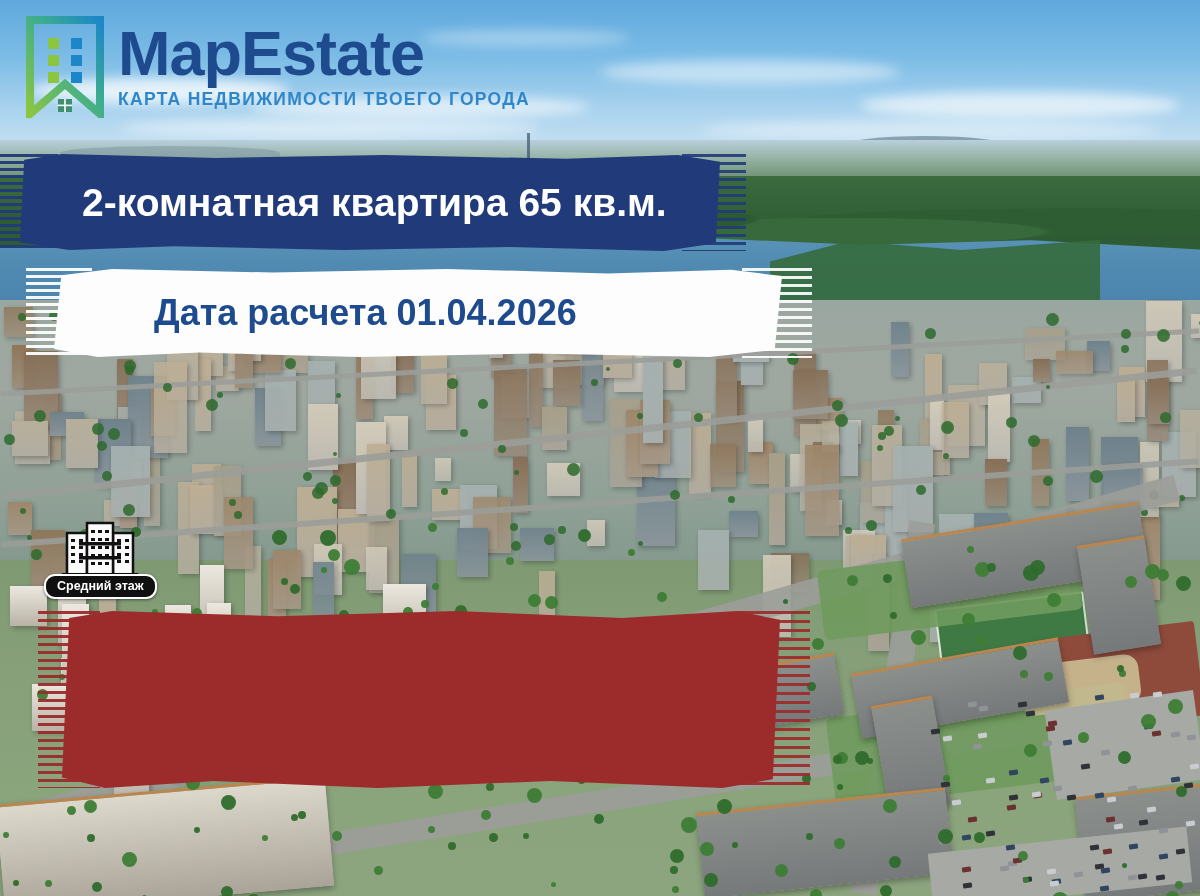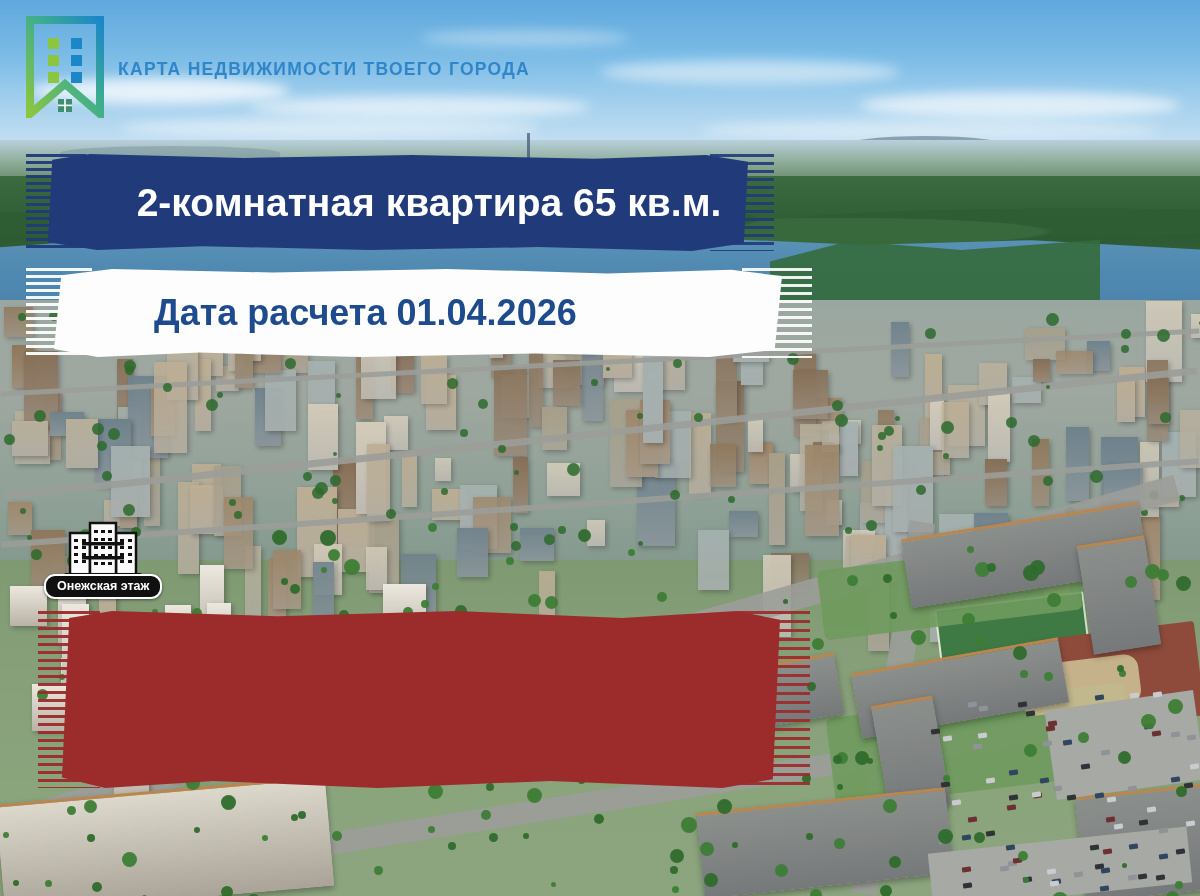--- a/index.html
+++ b/index.html
@@ -139,21 +139,21 @@
     font-weight:bold; line-height:1.24; white-space:pre-line;
   }
 
   
   .tear {
     position:absolute; top:0; bottom:0; width:56px; z-index:1; pointer-events:none;
   }
 
   
   #banner-blue {
-    left:48px; top:154px; width:700px; height:97px;text-align:center;
+    left:20px; top:154px; width:700px; height:97px;
   }
   #banner-blue .fill {
     position:absolute; inset:0;
     background:#203a7a;
     clip-path: polygon(0.6% 6%, 6% 0%, 28% 4%, 52% 1%, 78% 5%, 94% 1%, 100% 8%,
                        99.4% 92%, 92% 100%, 70% 96%, 46% 99%, 22% 95%, 7% 99%, 0 91%);
   }
   #banner-blue .streak-l{
     left:-22px; width:60px;
     background:repeating-linear-gradient(180deg,
@@ -833,20 +833,21 @@
       <rect x="22" y="39" width="11" height="11" fill="#8cc63f"></rect>
       <rect x="22" y="56" width="11" height="11" fill="#8cc63f"></rect>
       <rect x="45" y="22" width="11" height="11" fill="#1b87c9"></rect>
       <rect x="45" y="39" width="11" height="11" fill="#1b87c9"></rect>
       <rect x="45" y="56" width="11" height="11" fill="#1b87c9"></rect>
       <rect x="32" y="83" width="14" height="13" fill="#3d8f70"></rect>
       <rect x="38.2" y="83" width="1.6" height="13" fill="#ffffff"></rect>
       <rect x="32" y="88.6" width="14" height="1.6" fill="#ffffff"></rect>
     </svg>
     <div class="logo-text">
+      <div class="logo-title">MapEstate</div>
       <div class="logo-tag">КАРТА НЕДВИЖИМОСТИ ТВОЕГО ГОРОДА</div>
     </div>
   </div>
 
   <div class="banner" id="banner-blue">
     <div class="tear streak-l"></div>
     <div class="tear streak-r"></div>
     <div class="fill"></div>
     <div class="txt">2-комнатная квартира 65 кв.м.</div>
   </div>
@@ -894,21 +895,21 @@
         <rect x="32" y="35" width="4" height="3"></rect>
           <rect x="39" y="35" width="4" height="3"></rect>
           <rect x="46" y="35" width="4" height="3"></rect>
         <rect x="32" y="43" width="4" height="3"></rect>
           <rect x="39" y="43" width="4" height="3"></rect>
           <rect x="46" y="43" width="4" height="3"></rect>
       </g>
       <rect x="20" y="23" width="42" height="3.5" fill="#111"></rect>
       <rect x="20" y="37" width="42" height="3.5" fill="#111"></rect>
     </svg>
-    <div class="badge-pill">Онежская этаж</div>
+    <div class="badge-pill">Средний этаж</div>
   </div>
 
   <div class="banner" id="banner-red">
     <div class="tear streak-l"></div>
     <div class="tear streak-r"></div>
     <div class="fill"></div>
   </div>
 
 </div>
 

